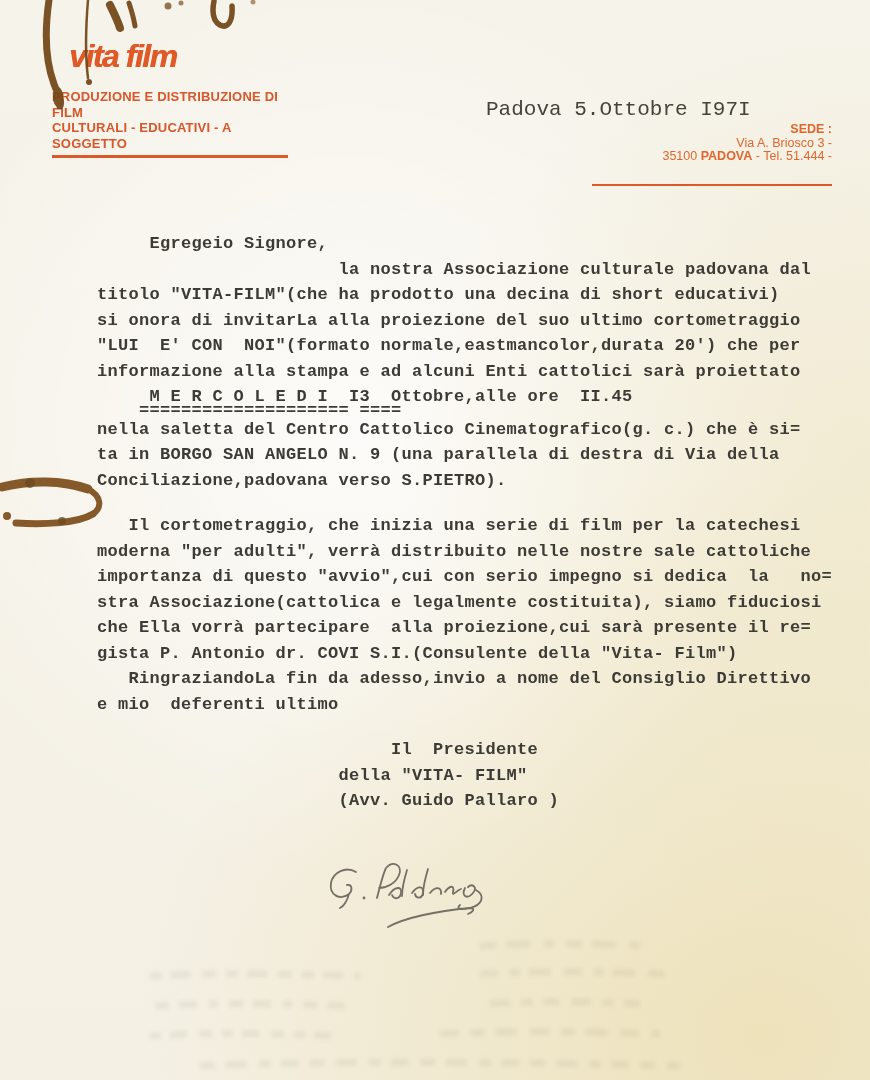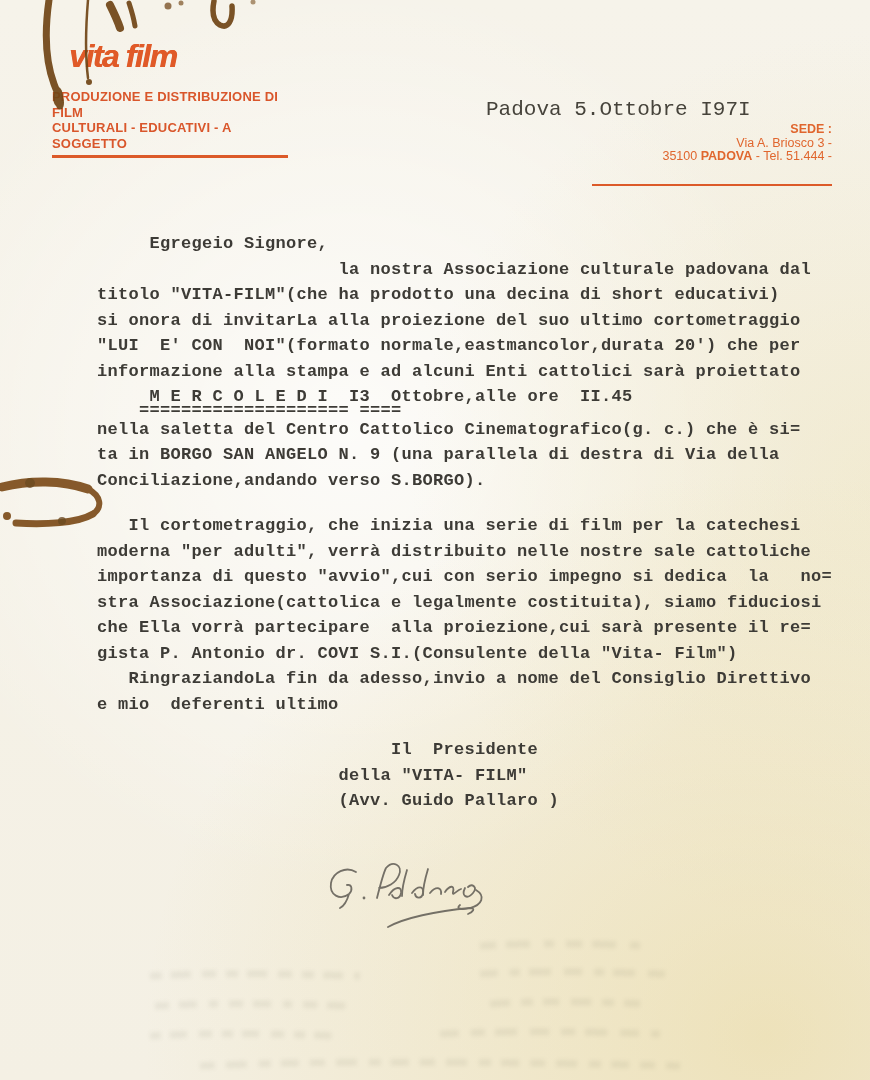--- a/index.html
+++ b/index.html
@@ -89,21 +89,21 @@
       <div class="tline">     Egregeio Signore,</div>
       <div class="tline">                       la nostra Associazione culturale padovana dal</div>
       <div class="tline">titolo "VITA-FILM"(che ha prodotto una decina di short educativi)</div>
       <div class="tline">si onora di invitarLa alla proiezione del suo ultimo cortometraggio</div>
       <div class="tline">"LUI  E' CON  NOI"(formato normale,eastmancolor,durata 20') che per</div>
       <div class="tline">informazione alla stampa e ad alcuni Enti cattolici sarà proiettato</div>
       <div class="tline gap-sm">     M E R C O L E D I  I3  Ottobre,alle ore  II.45</div>
       <div class="tline eqrow">    ==================== ====</div>
       <div class="tline">nella saletta del Centro Cattolico Cinematografico(g. c.) che è si=</div>
       <div class="tline">ta in BORGO SAN ANGELO N. 9 (una parallela di destra di Via della</div>
-      <div class="tline">Conciliazione,andando verso S.BORGO).</div>
+      <div class="tline">Conciliazione,padovana verso S.PIETRO).</div>
       <div class="tline parabreak">   Il cortometraggio, che inizia una serie di film per la catechesi</div>
       <div class="tline">moderna "per adulti", verrà distribuito nelle nostre sale cattoliche</div>
       <div class="tline">importanza di questo "avvio",cui con serio impegno si dedica  la   no=</div>
       <div class="tline">stra Associazione(cattolica e legalmente costituita), siamo fiduciosi</div>
       <div class="tline">che Ella vorrà partecipare  alla proiezione,cui sarà presente il re=</div>
       <div class="tline">gista P. Antonio dr. COVI S.I.(Consulente della "Vita- Film")</div>
       <div class="tline parabreak-sm">   RingraziandoLa fin da adesso,invio a nome del Consiglio Direttivo</div>
       <div class="tline">e mio  deferenti ultimo</div>
       <div class="tline parabreak">                            Il  Presidente</div>
       <div class="tline">                       della "VITA- FILM"</div>

